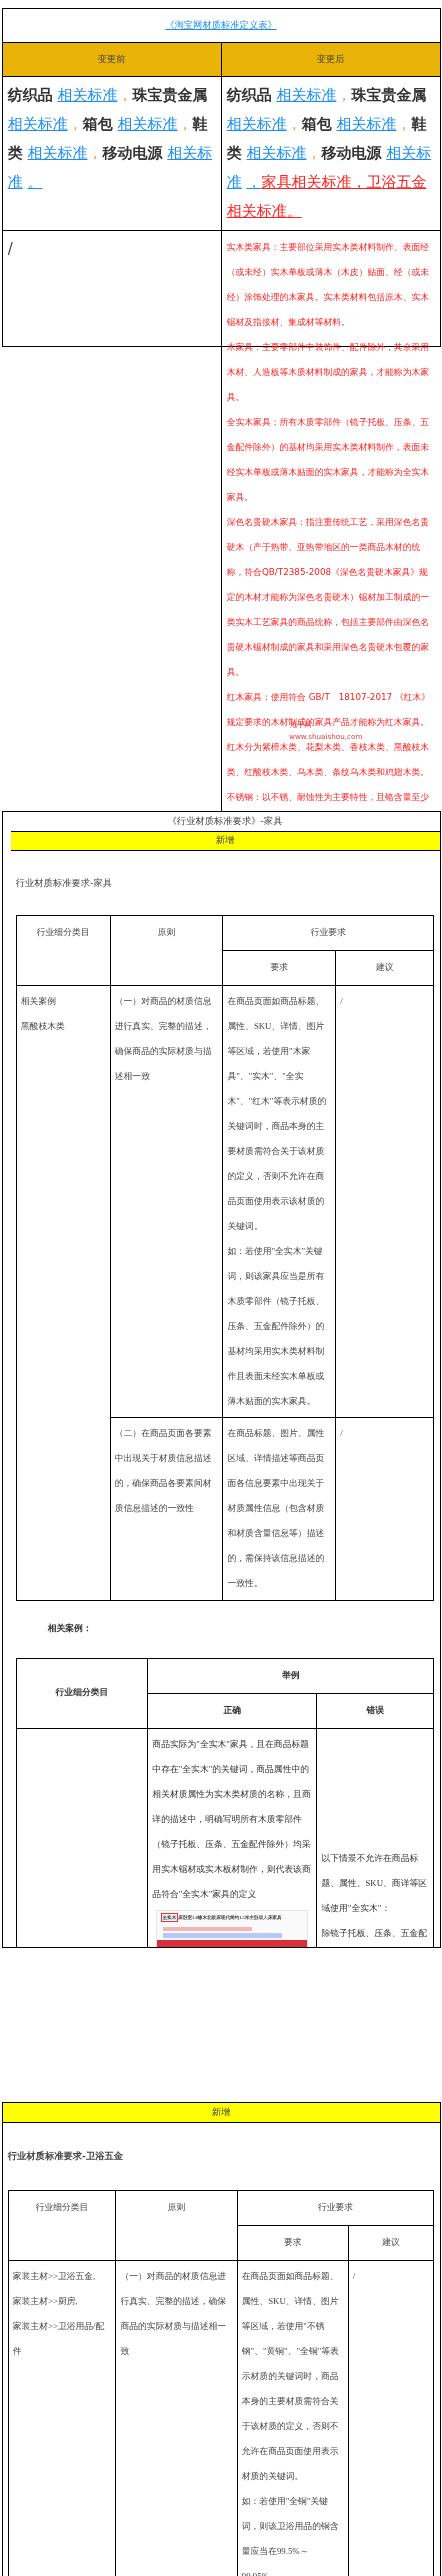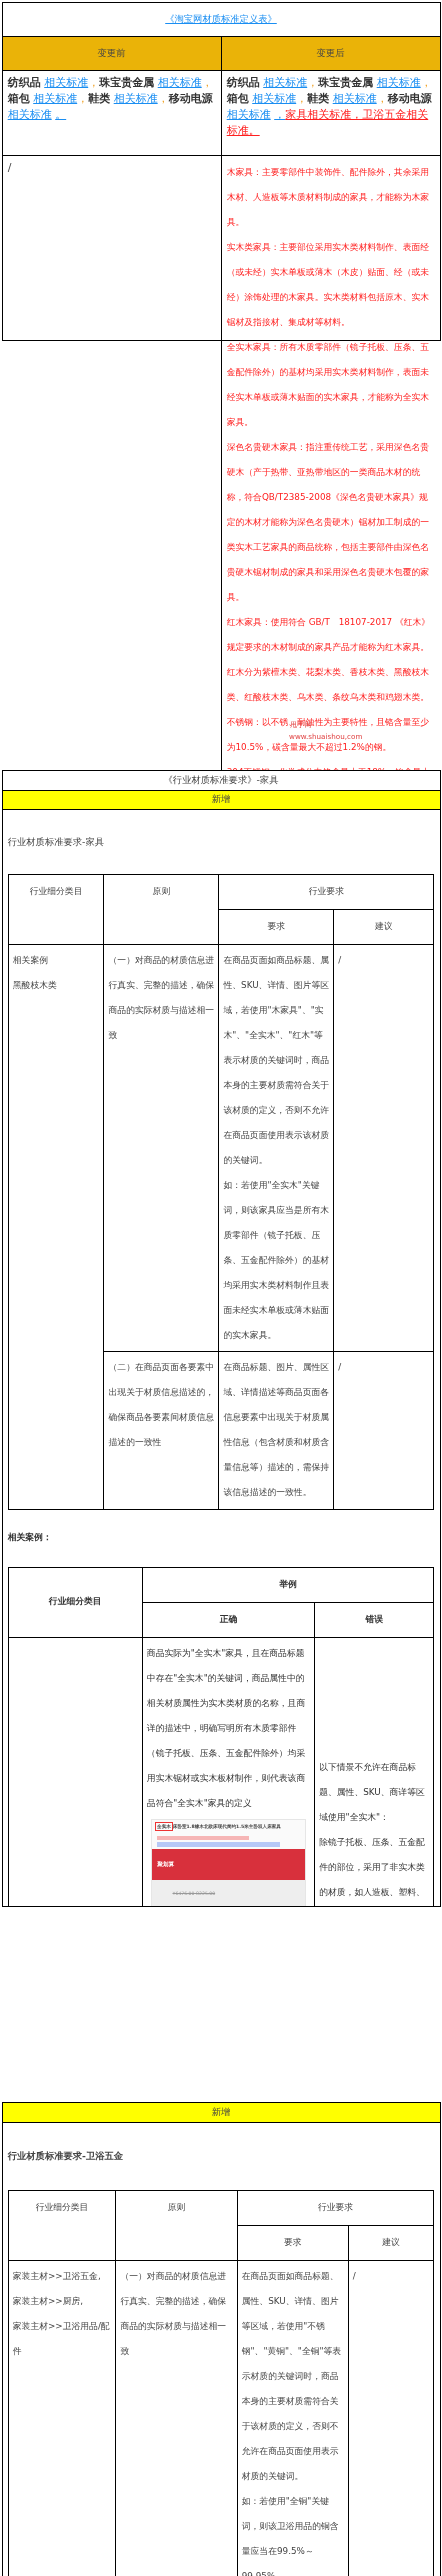--- a/index.html
+++ b/index.html
@@ -13,78 +13,78 @@
   .yellow-row { background: #ffff00; height: 34px; display: flex; align-items: center; justify-content: center; font-size: 9.3px; color: #444; }
   .split { display: flex; }
   .split > div { flex: 1; padding: 4.1px 5.2px; }
   .split > div + div { border-left: 0.5px solid #000; }
   .yellow-split { background: #eab308; height: 34px; }
   .yellow-split > div { display: flex; align-items: center; justify-content: center; font-size: 9.3px; color: #444; }
   .bold { font-weight: bold; color: #333; }
   .link { color: #1a8ef2; text-decoration: underline; }
   .comma { color: #f0a020; }
   .redline { color: #ff2020; text-decoration: underline; }
-  .lines { line-height: 16px; font-size: 11px; }
+  .lines { line-height: 29px; font-size: 15px; }
   .def { color: #ff2020; font-size: 8.8px; line-height: 25px; }
   .watermark { position: absolute; color: #e04040; font-size: 7.2px; }
   .sub-title { padding: 0 5.2px; display: flex; align-items: center; font-size: 9.3px; color: #444; }
   table.grid { border-collapse: collapse; width: 100%; }
-  table.grid td, table.grid th { border: 0.5px solid #000; vertical-align: top; padding: 3.1px 4.1px; font-weight: normal; font-size: 8.8px; line-height: 25px; color: #444; }
+  table.grid td, table.grid th { border: 0.5px solid #000; vertical-align: top; padding: 3.1px 4.1px; font-weight: normal; font-size: 8.8px; line-height: 25px; color: #444; font-family: Liberation Serif, serif; }
   table.grid th { text-align: center; vertical-align: middle; line-height: 13.4px; padding: 10.3px 3.1px; }
   table.cases th { font-weight: bold; color: #333; }
   .case-text { line-height: 25px; color: #333; font-size: 8.8px; }
   .mock { border: 0.5px solid #e6e6e6; margin: 3.1px 4.1px; background: #fafafa; position: relative; overflow: hidden; }
   .mock .mt { font-size: 4.6px; font-weight: bold; color: #444; padding: 2.1px 3.1px; line-height: 7.2px; }
   .mock .bar { background: #d8303c; color: #fff; font-size: 5.7px; font-weight: bold; padding: 3.1px 5.2px; }
   .mock .price { color: #e4393c; font-weight: bold; font-size: 11.3px; padding: 2.1px 5.2px 2.1px 20.6px; line-height: 13.4px; }
   .mock .old { color: #999; font-size: 4.6px; padding: 1px 20.6px; text-decoration: line-through; }
   .mock .grey { height: 4.1px; margin: 2.6px 5.2px; background: #ddd; }
   .mock .hl { border: 1px solid #e33; display: inline-block; padding: 0 1px; }
 </style>
 </head>
 <body>
 
 <div class="page">
 
-  <div class="section" style="top:2px;height:339px;">
+  <div class="section" style="top:8px;height:339px;">
     <div class="row title-row">
       <a>《淘宝网材质标准定义表》</a>
     </div>
     <div class="row split yellow-split">
       <div>变更前</div>
       <div>变更后</div>
     </div>
     <div class="row split" style="min-height:85px;">
       <div class="lines">
         <span class="bold">纺织品</span> <a class="link">相关标准</a><span class="comma">，</span><span class="bold">珠宝贵金属</span> <a class="link">相关标准</a><span class="comma">，</span><span class="bold">箱包</span> <a class="link">相关标准</a><span class="comma">，</span><span class="bold">鞋类</span> <a class="link">相关标准</a><span class="comma">，</span><span class="bold">移动电源</span> <a class="link">相关标准</a> <span class="link">。</span>
       </div>
       <div class="lines">
         <span class="bold">纺织品</span> <a class="link">相关标准</a><span class="comma">，</span><span class="bold">珠宝贵金属</span> <a class="link">相关标准</a><span class="comma">，</span><span class="bold">箱包</span> <a class="link">相关标准</a><span class="comma">，</span><span class="bold">鞋类</span> <a class="link">相关标准</a><span class="comma">，</span><span class="bold">移动电源</span> <a class="link">相关标准</a> <span class="link">，</span><span class="redline">家具相关标准，卫浴五金相关标准。</span>
       </div>
     </div>
     <div class="row split">
       <div class="lines" style="color:#444;">/</div>
       <div>
+        <p class="def">实木类家具：主要部位采用实木类材料制作、表面经（或未经）实木单板或薄木（木皮）贴面、经（或未经）涂饰处理的木家具。实木类材料包括原木、实木锯材及指接材、集成材等材料。</p>
         <p class="def">木家具：主要零部件中装饰件、配件除外，其余采用木材、人造板等木质材料制成的家具，才能称为木家具。</p>
-        <p class="def">实木类家具：主要部位采用实木类材料制作、表面经（或未经）实木单板或薄木（木皮）贴面、经（或未经）涂饰处理的木家具。实木类材料包括原木、实木锯材及指接材、集成材等材料。</p>
         <p class="def">全实木家具：所有木质零部件（镜子托板、压条、五金配件除外）的基材均采用实木类材料制作，表面未经实木单板或薄木贴面的实木家具，才能称为全实木家具。</p>
         <p class="def">深色名贵硬木家具：指注重传统工艺，采用深色名贵硬木（产于热带、亚热带地区的一类商品木材的统称，符合QB/T2385-2008《深色名贵硬木家具》规定的木材才能称为深色名贵硬木）锯材加工制成的一类实木工艺家具的商品统称，包括主要部件由深色名贵硬木锯材制成的家具和采用深色名贵硬木包覆的家具。</p>
         <p class="def">红木家具：使用符合 GB/T　18107-2017 《红木》规定要求的木材制成的家具产品才能称为红木家具。红木分为紫檀木类、花梨木类、香枝木类、黑酸枝木类、红酸枝木类、乌木类、条纹乌木类和鸡翅木类。</p>
         <p class="def">不锈钢：以不锈、耐蚀性为主要特性，且铬含量至少为10.5%，碳含量最大不超过1.2%的钢。</p>
         <p class="def">304不锈钢：化学成分中铬含量大于18%、镍含量大于8%的不锈钢，才能称为304不锈钢，又称SUS304、不锈钢、18/8不锈钢等。</p>
         <p class="def"> 201不锈钢：化学成分符合碳（≤0.15%）、硅（≤1.00%）、锰（5.5%～7.50%）、铬（16.0%～18.0%）、氮（≤0.25%）、磷（≤0.060%）、硫（≤0.030%）、镍（3.5%～5.5%）的不锈钢，才能称为201不锈钢，又称为SUS201不锈钢。</p>
         <p class="def">黄铜：铜含量不低于57%的铜锌合金，才能称为黄铜，具体包括59黄铜、62黄铜、63黄铜、65黄铜、68黄铜、70黄铜、80黄铜、85黄铜、90黄铜、96黄铜，也可称为普通黄铜。</p>
         <p class="def">纯铜：铜含量在99.5%～99.95%才能称为纯铜，也可称为全铜。无铅黄铜铅含量低于0.25%的铜，也可称为净铅铜、低铅铜、无铅铜。</p>
       </div>
     </div>
   </div>
   <div class="watermark" style="top:720px;left:290px;">甩手网</div>
   <div class="watermark" style="top:732px;left:289px;">www.shuaishou,com</div>
 
-  <div class="section" style="top:770px;height:1137px;overflow:hidden;">
+  <div class="section" style="top:811px;height:1137px;overflow:hidden;padding-left:8px;">
     <div class="row title-row" style="height:19.6px;">《行业材质标准要求》-家具</div>
     <div class="row yellow-row" style="height:19.6px;">新增</div>
     <div style="padding:0 5.2px;">
       <div class="sub-title" style="height:64px;padding:0;">行业材质标准要求-家具</div>
       <table class="grid">
         <colgroup>
             <col style="width:22.5%">
             <col style="width:27%">
             <col style="width:27%">
             <col style="width:23.5%">
@@ -110,21 +110,21 @@
 如：若使用"全实木"关键词，则该家具应当是所有木质零部件（镜子托板、压条、五金配件除外）的基材均采用实木类材料制作且表面未经实木单板或薄木贴面的实木家具。</td>
           <td>/</td>
         </tr>
         <tr>
           <td>（二）在商品页面各要素中出现关于材质信息描述的，确保商品各要素间材质信息描述的一致性</td>
           <td>在商品标题、图片、属性区域、详情描述等商品页面各信息要素中出现关于材质属性信息（包含材质和材质含量信息等）描述的，需保持该信息描述的一致性。</td>
           <td>/</td>
         </tr>
       </tbody>
         </table>
-      <div class="bold" style="height:57px;display:flex;align-items:center;font-size:8.8px;">相关案例：</div>
+      <div class="bold" style="height:57px;display:flex;align-items:center;font-size:8.8px;margin-left:32px;">相关案例：</div>
       <table class="grid cases" style="border-top:1px solid #000;">
         <colgroup>
             <col style="width:31.5%">
             <col style="width:40.5%">
             <col style="width:28%">
           </colgroup>
         <tbody>
             <tr>
           <th rowspan="2">行业细分类目</th>
           <th colspan="2">举例</th>

